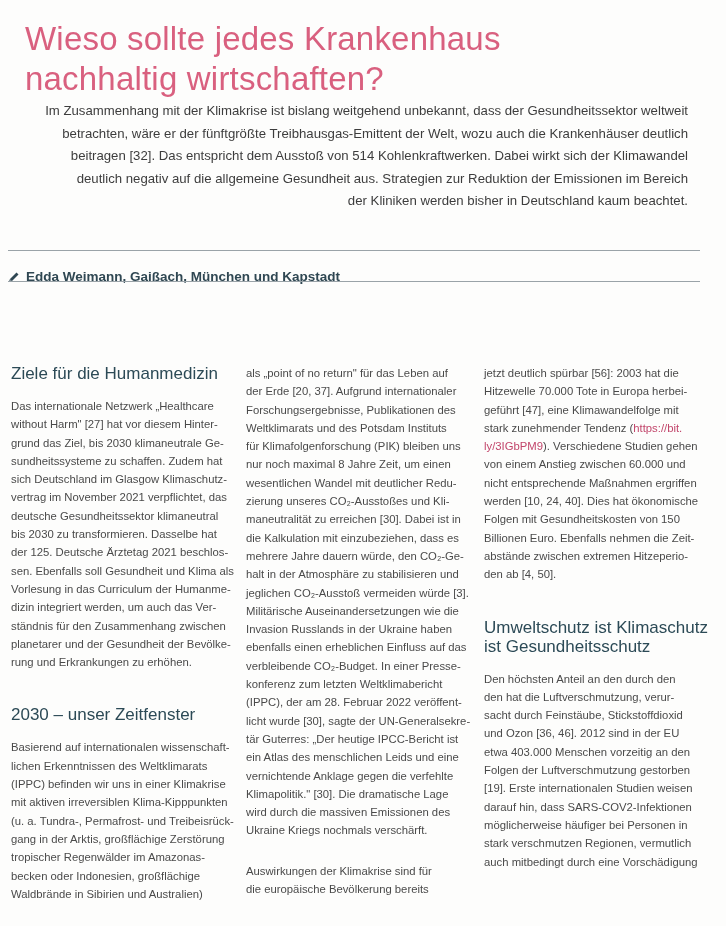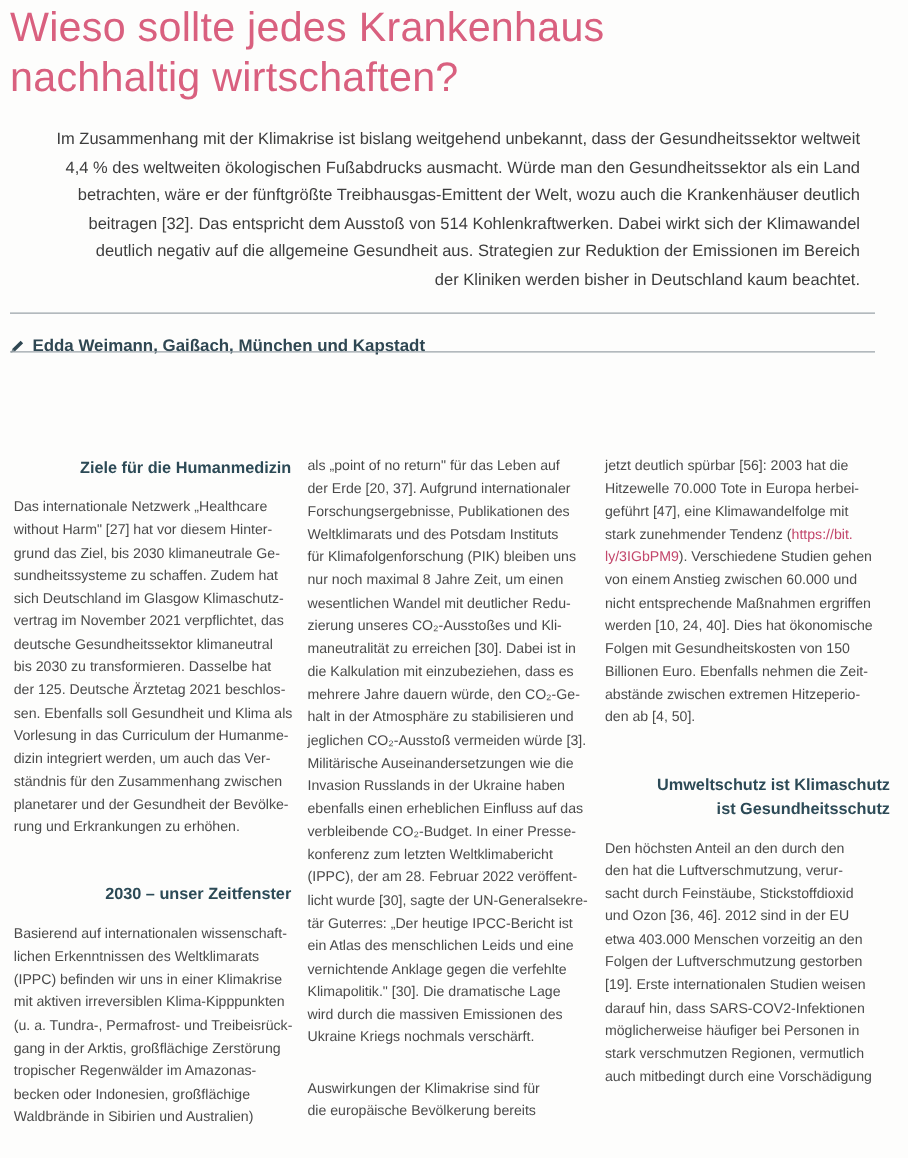--- a/index.html
+++ b/index.html
@@ -34,41 +34,39 @@
   .pencil { width: 12px; height: 12px; display: inline-block; }
   .col {
     position: absolute; top: 364px;
     font-size: 11.3px; line-height: 18.3px; color: #4a4a4a;
   }
   .col span.l { display: block; white-space: nowrap; }
   .c1 { left: 11px; width: 222px; }
   .c2 { left: 246px; width: 222px; }
   .c3 { left: 484px; width: 228px; }
   h3 {
-    margin: 0; font-size: 13px; font-weight: bold; color: #2c4a56;
+    margin: 0; font-size: 17px; font-weight: normal; color: #2c4a56;
     line-height: 19px;
-    text-align: right;
   }
   h3 span { display: block; }
   .gap-sm { height: 14px; }
   .gap-md { height: 22px; }
   .gap-lg { height: 34px; }
   .link { color: #c2466b; }
 </style>
 </head>
 <body>
 
-<h1 class="title" style="margin:0;font-weight:normal;">
+<h1 class="title" style="margin:17px;font-weight:normal;">
   <span>Wieso sollte jedes Krankenhaus</span>
   <span>nachhaltig wirtschaften?</span>
 </h1>
 
 <div class="intro">
   <span>Im Zusammenhang mit der Klimakrise ist bislang weitgehend unbekannt, dass der Gesundheitssektor weltweit</span>
-  <span>4,4 % des weltweiten ökologischen Fußabdrucks ausmacht. Würde man den Gesundheitssektor als ein Land</span>
   <span>betrachten, wäre er der fünftgrößte Treibhausgas-Emittent der Welt, wozu auch die Krankenhäuser deutlich</span>
   <span>beitragen [32]. Das entspricht dem Ausstoß von 514 Kohlenkraftwerken. Dabei wirkt sich der Klimawandel</span>
   <span>deutlich negativ auf die allgemeine Gesundheit aus. Strategien zur Reduktion der Emissionen im Bereich</span>
   <span>der Kliniken werden bisher in Deutschland kaum beachtet.</span>
 </div>
 
 <div class="rule top"></div>
 <div class="author">
   <svg class="pencil" viewBox="0 0 12 12">
     <path d="M1 11 L2 8 L8.5 1.5 L10.5 3.5 L4 10 Z" fill="#2f4752"></path>

